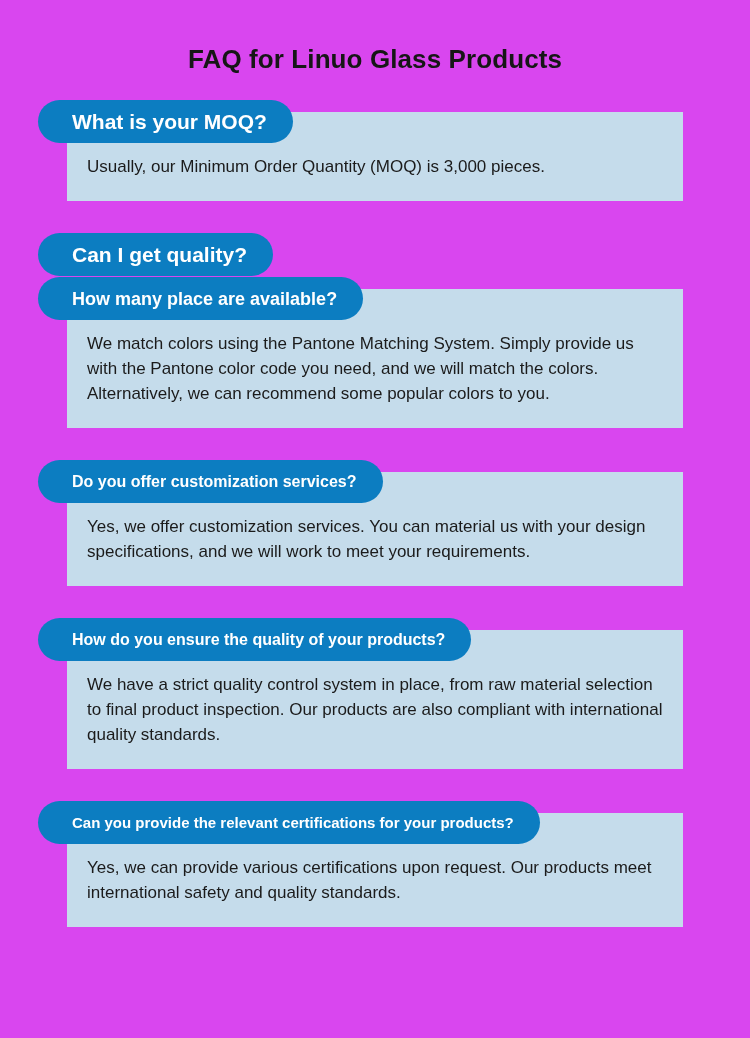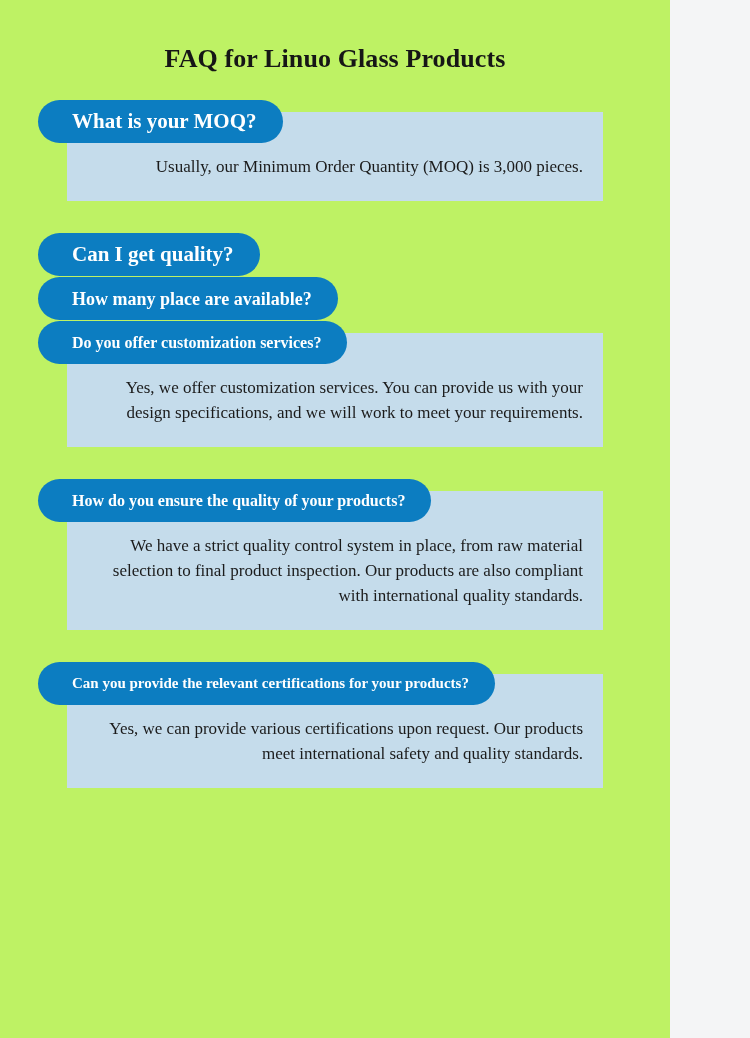--- a/index.html
+++ b/index.html
@@ -8,25 +8,24 @@
   }
   body {
     width: 750px;
     height: 1038px;
     background: #f4f5f6;
     font-family: "Liberation Sans", sans-serif;
     overflow: hidden;
   }
   .page {
     position: relative;
-    width: 670px;
+    width: 750px;
     height: 1038px;
     box-sizing: border-box;
-    background: #bef264;
-    font-family: Liberation Serif, serif;
+    background: #d946ef;
   }
   .page-title {
     text-align: center;
     font-size: 26px;
     font-weight: bold;
     color: #161616;
     letter-spacing: 0.1px;
     margin: 0;
     padding-top: 42px;
     padding-bottom: 0;
@@ -48,21 +47,20 @@
     margin-bottom: 12px;
   }
   .answer-panel {
     background: #c5dceb;
     margin-left: 55px;
     margin-right: 55px;
     box-sizing: border-box;
     padding: 42px 20px 22px 20px;
     position: relative;
     min-height: 60px;
-    text-align: right;
   }
   .answer-text {
     font-size: 17px;
     line-height: 25px;
     color: #1b1b1b;
     margin: 0;
     font-weight: normal;
   }
   .question-pill {
     position: absolute;
@@ -111,28 +109,31 @@
     <li class="faq-item">
       <div class="question-pill q-size-lg">
         <span class="question-text">Can I get quality?</span>
       </div>
     </li>
 
     <li class="faq-item">
       <div class="question-pill q-size-md">
         <span class="question-text">How many place are available?</span>
       </div>
+      <div class="answer-panel">
+        <p class="answer-text">We match colors using the Pantone Matching System. Simply provide us with the Pantone color code you need, and we will match the colors. Alternatively, we can recommend some popular colors to you.</p>
+      </div>
     </li>
 
     <li class="faq-item">
       <div class="question-pill q-size-sm">
         <span class="question-text">Do you offer customization services?</span>
       </div>
       <div class="answer-panel">
-        <p class="answer-text">Yes, we offer customization services. You can provide us with your design specifications, and we will work to meet your requirements.</p>
+        <p class="answer-text">Yes, we offer customization services. You can material us with your design specifications, and we will work to meet your requirements.</p>
       </div>
     </li>
 
     <li class="faq-item">
       <div class="question-pill q-size-sm">
         <span class="question-text">How do you ensure the quality of your products?</span>
       </div>
       <div class="answer-panel">
         <p class="answer-text">We have a strict quality control system in place, from raw material selection to final product inspection. Our products are also compliant with international quality standards.</p>
       </div>

